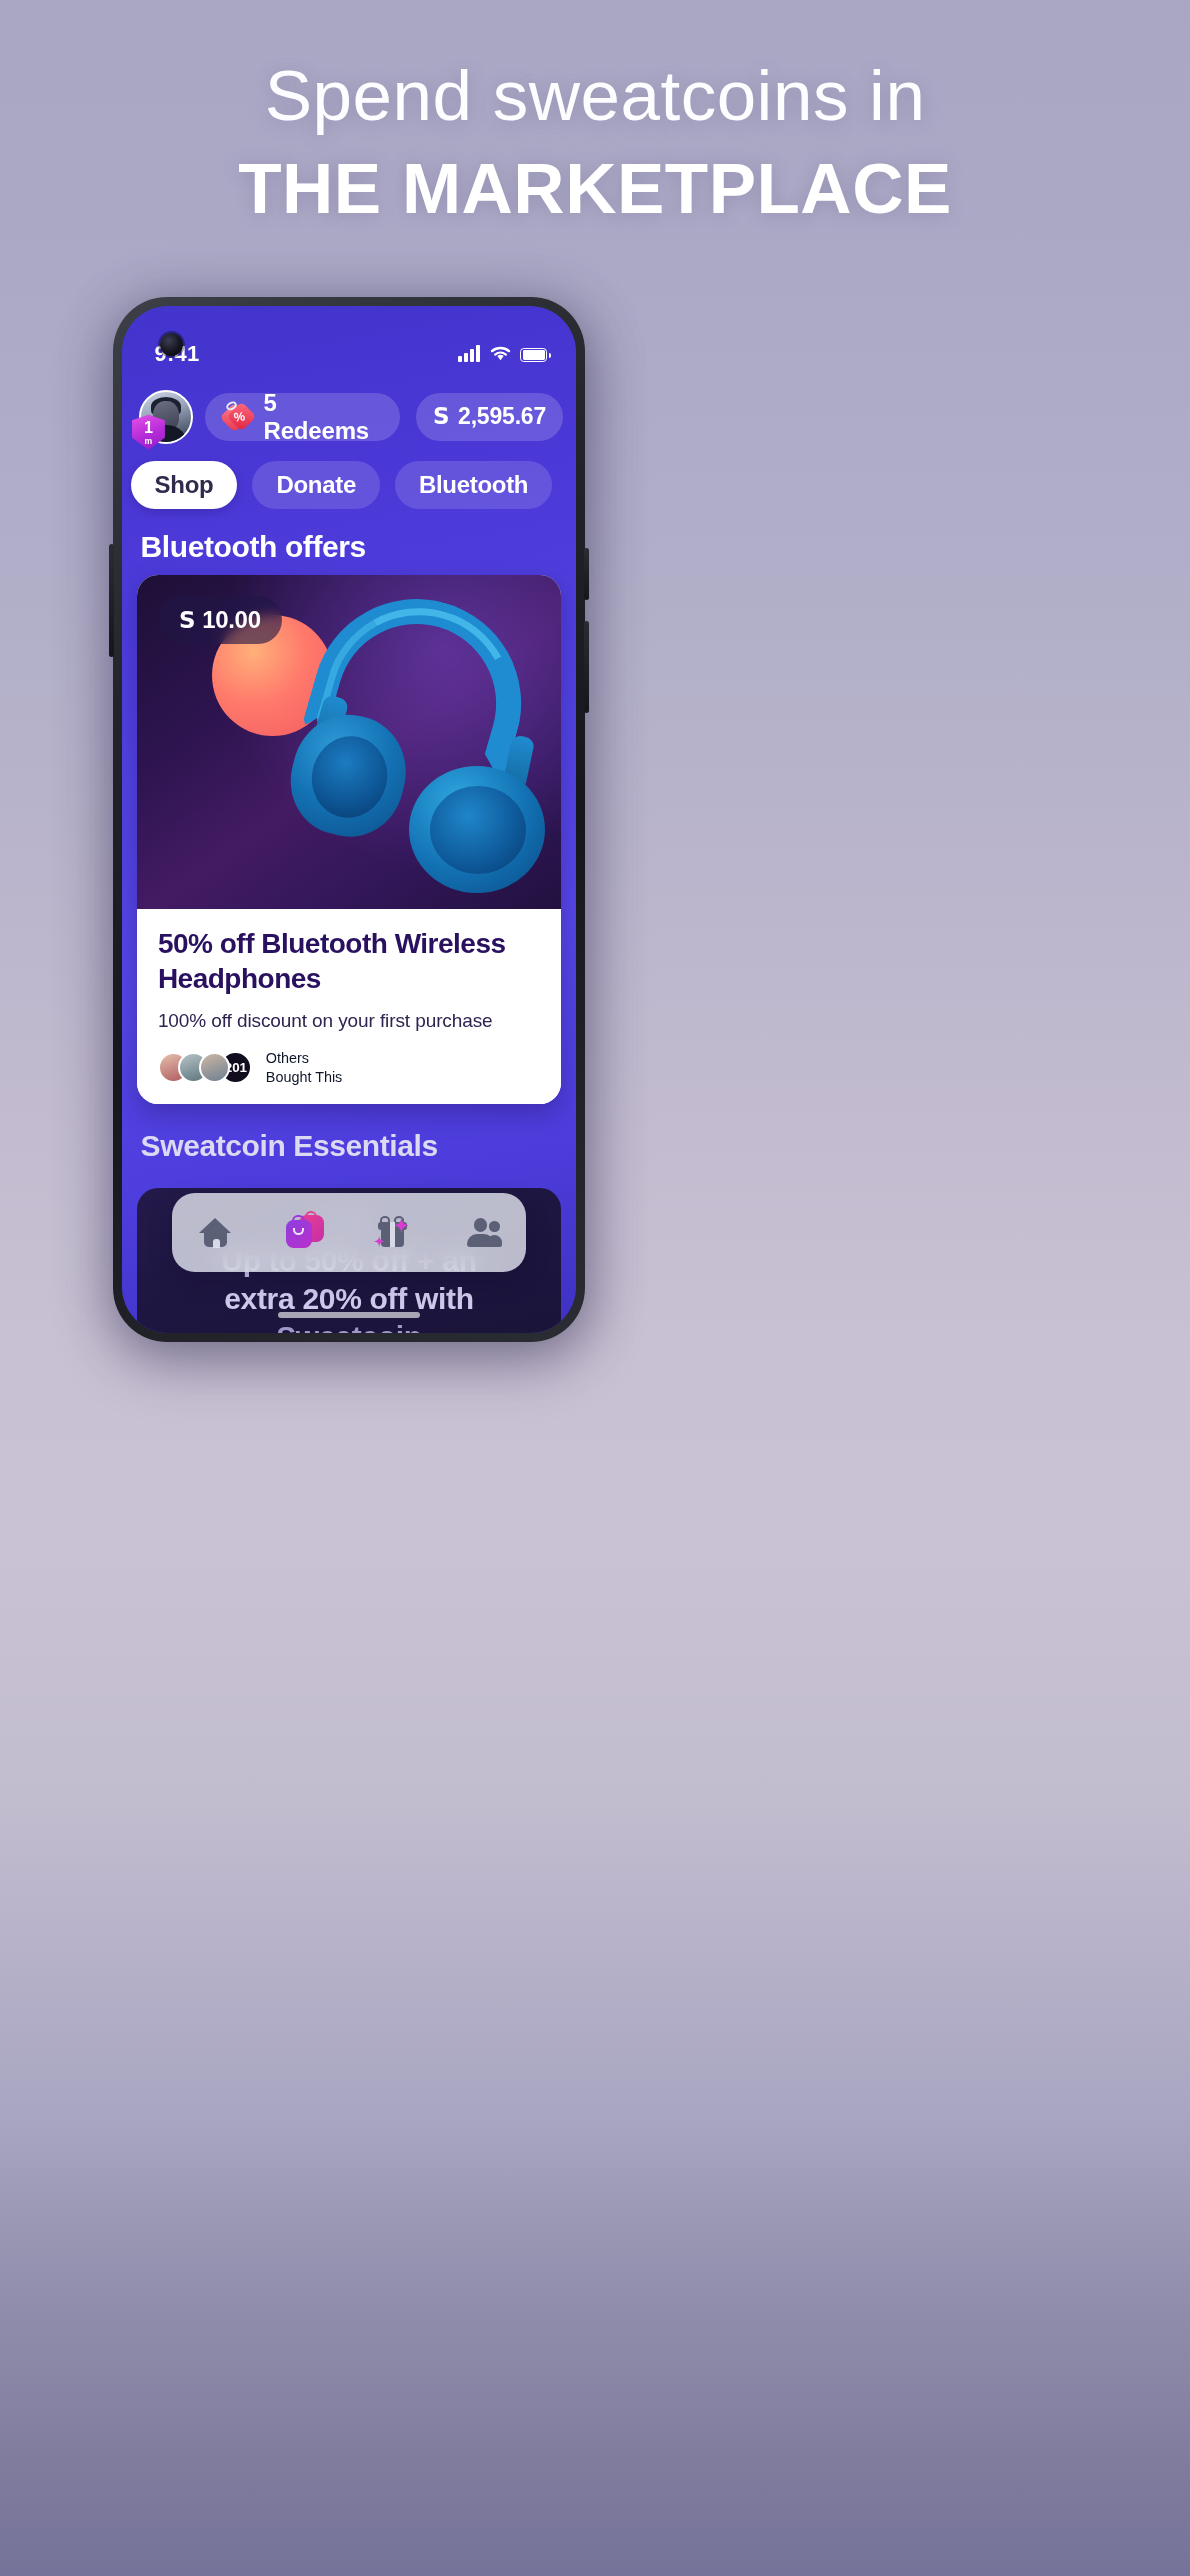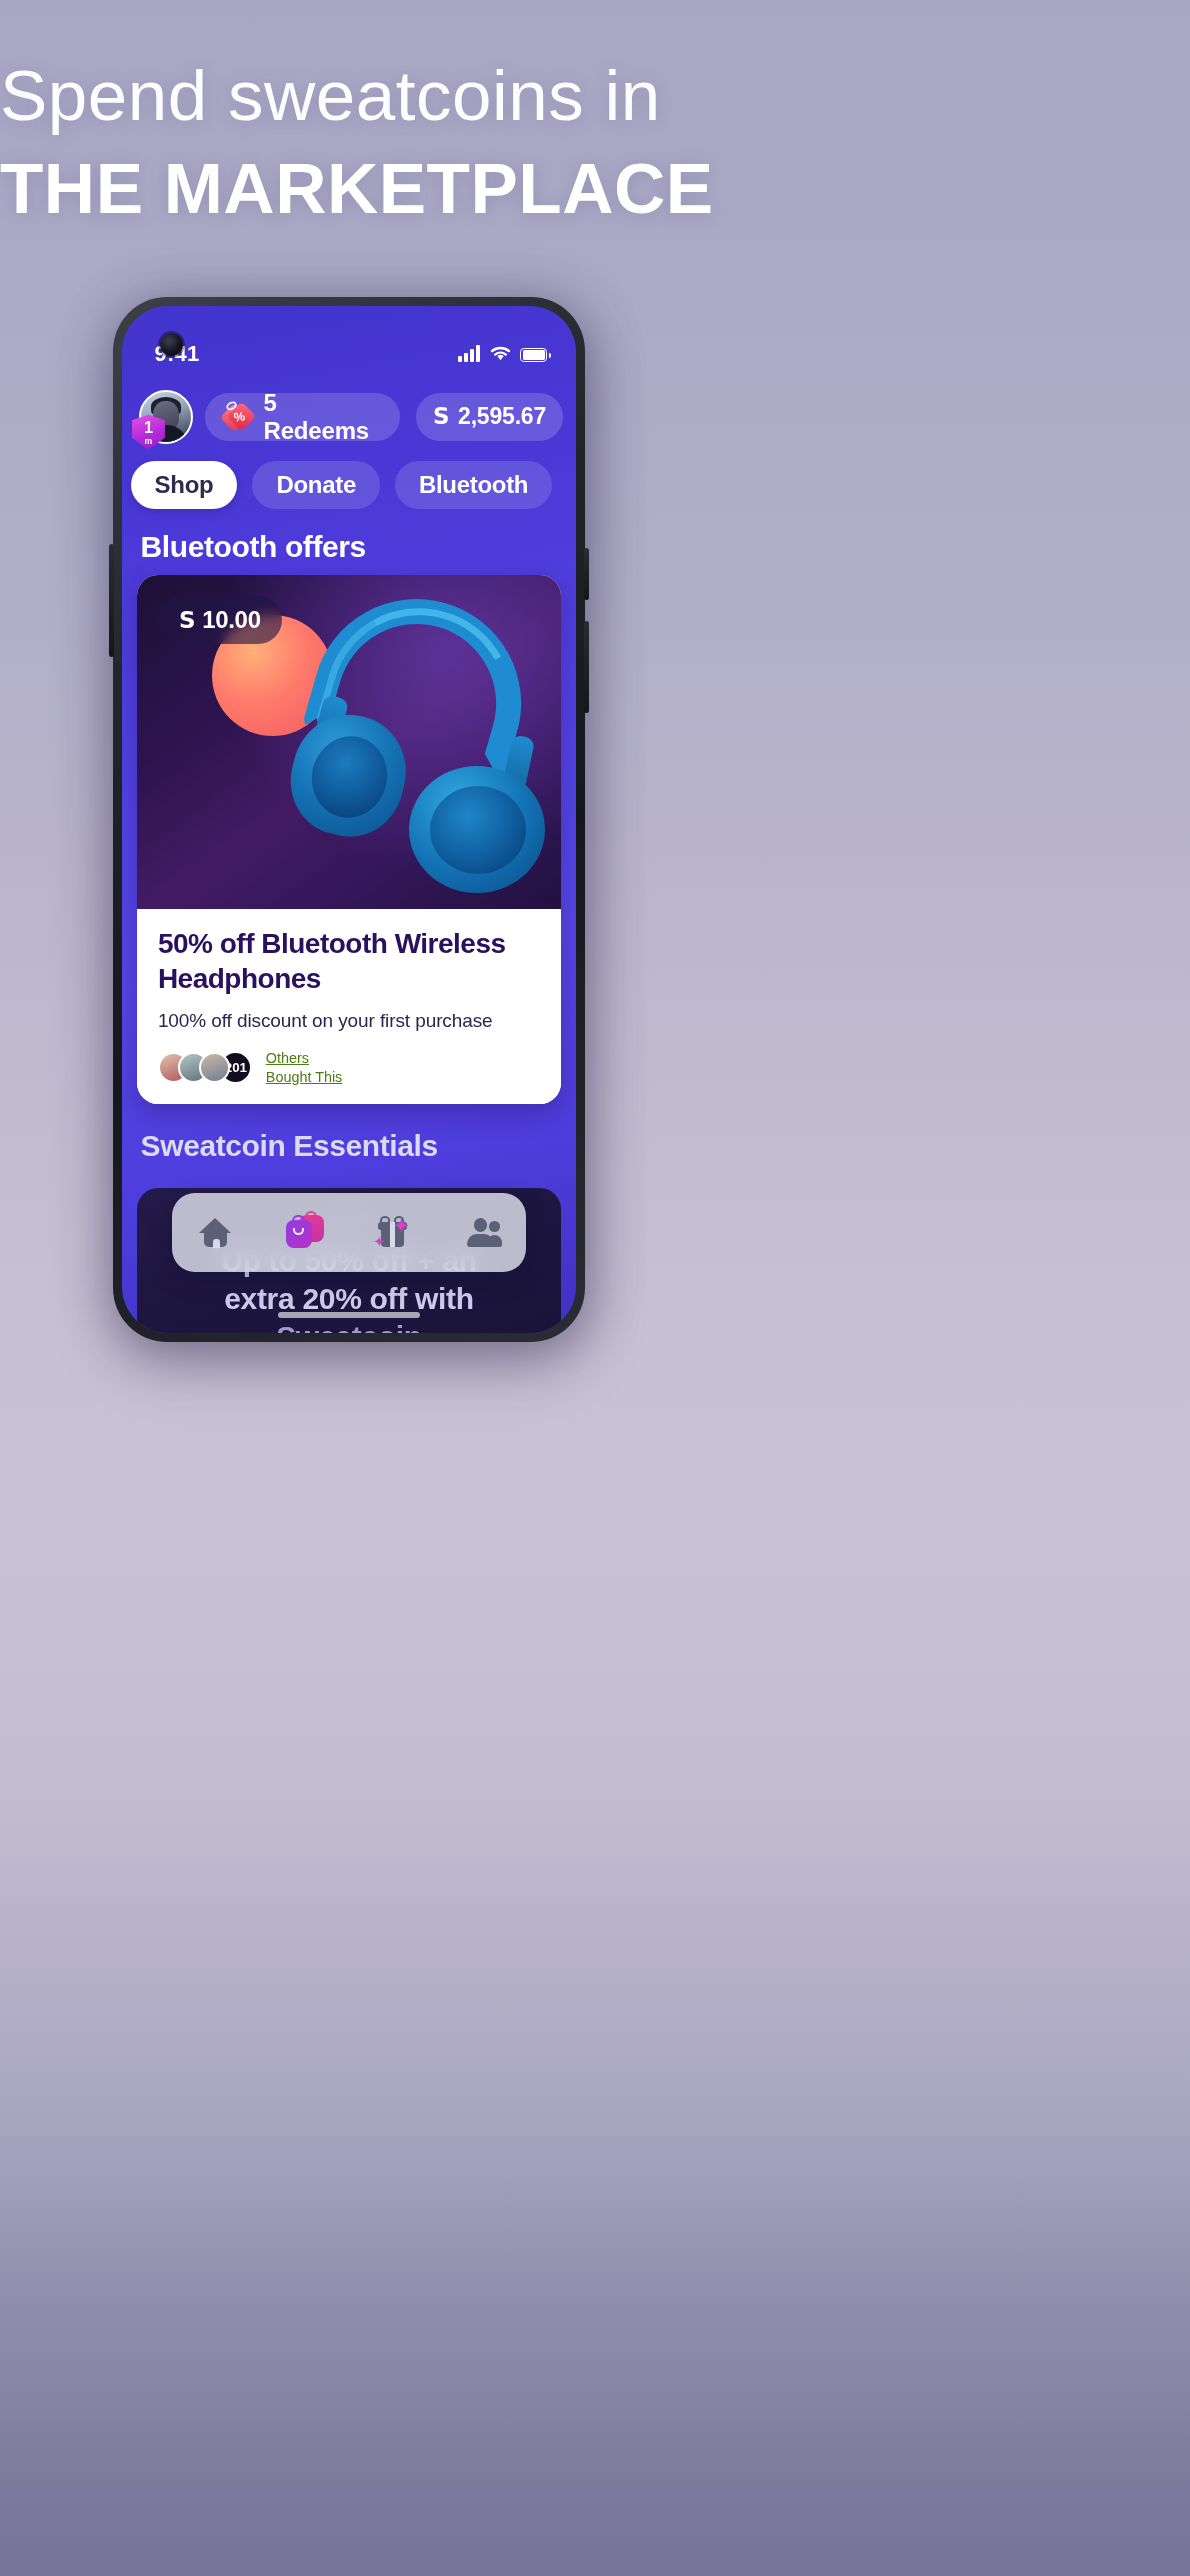--- a/index.html
+++ b/index.html
@@ -22,20 +22,21 @@
         #8f8cab 90%,
         #7e7b9d 96%,
         #76739a 100%);
     position: relative;
   }
 
   
   .headline {
     position: absolute;
     top: 54px; left: 0; width: 1190px;
+    text-align: center;
     color: #ffffff;
   }
   .headline .line1 {
     font-size: 71px;
     font-weight: 300;
     letter-spacing: 0.5px;
     line-height: 84px;
     color: #fdfdff;
     text-shadow: 0 1.9px 17px rgba(90,85,130,0.25);
   }
@@ -355,21 +356,21 @@
   .stack .av.a2 { background: linear-gradient(160deg,#b7c4c7,#5e737d); }
   .stack .av.a3 { background: linear-gradient(160deg,#cdb7a4,#6d7f93); }
   .stack .count {
     width: 33px; height: 33px; border-radius: 50%;
     background: #120c1f; color: #fff;
     display: flex; align-items: center; justify-content: center;
     font-size: 13.4px; font-weight: 700; margin-left: -10.5px;
     border: 2.4px solid #ffffff;
   }
   .social-text { line-height: 19px; }
-  .social-text div { color: #4d7c0f; font-size: 14.4px; text-decoration: underline; }
+  .social-text div { color: #0f172a; font-size: 14.4px; }
 
   
   .nike-card {
     margin: 13.4px 15.3px 0 15.3px;
     border-radius: 21px;
     height: 220px;
     background: linear-gradient(165deg, #241a4a 0%, #1d1640 40%, #181236 100%);
     padding: 25px 29px;
     position: relative; overflow: hidden;
   }

